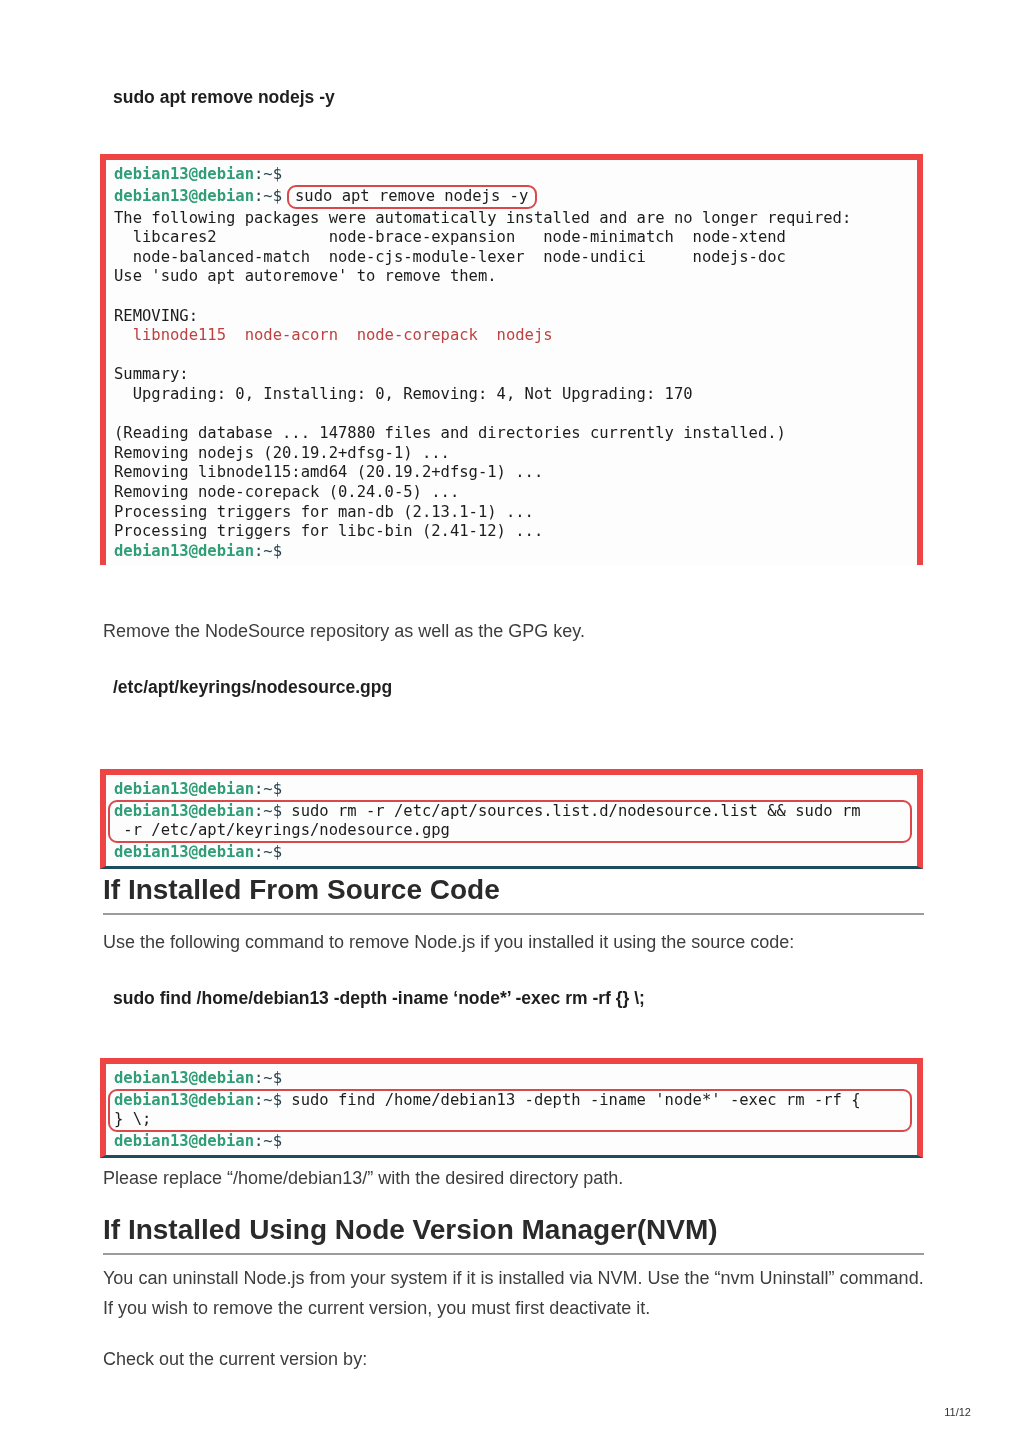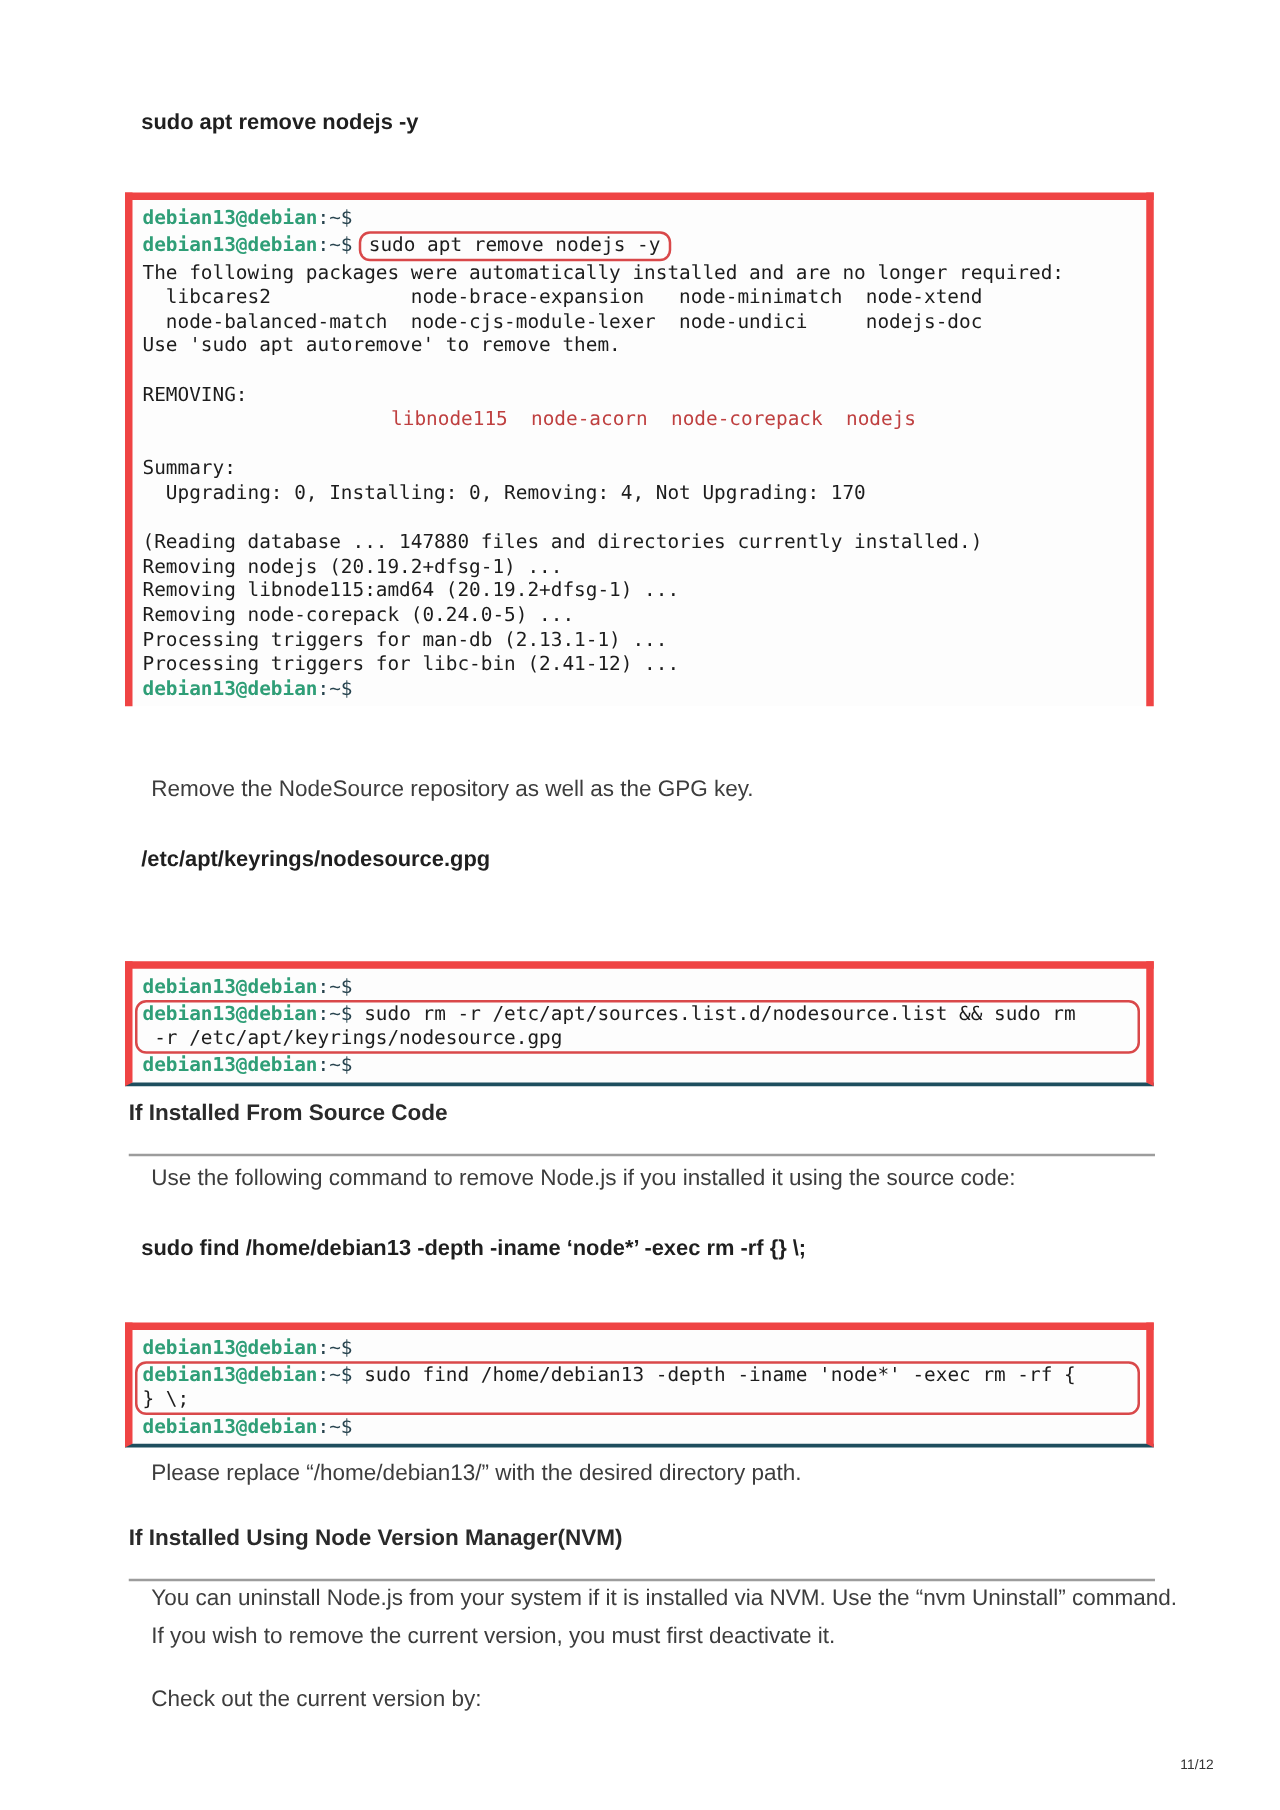--- a/index.html
+++ b/index.html
@@ -7,41 +7,41 @@
   body {
     width: 1024px; height: 1448px; position: relative;
     font-family: "Liberation Sans", sans-serif;
     color: #3d3d3d;
   }
   .abs { position: absolute; }
   .cmd-bold {
     font-weight: bold; font-size: 17.5px; color: #1f1f1f;
     line-height: 27px; white-space: pre-line;
   }
-  .para { font-size: 18px; color: #3d3d3d; line-height: 29.5px; margin-left: 18px; }
+  .para { font-size: 18px; color: #3d3d3d; line-height: 29.5px; }
   h2.sect {
-    font-size: 18px; font-weight: bold; color: #2a2a2a;
+    font-size: 28px; font-weight: bold; color: #2a2a2a;
     line-height: 26px; width: 821px;
-    border-bottom: 2px solid #9c9c9c; padding-bottom: 20px;
+    border-bottom: 2px solid #9c9c9c; padding-bottom: 10px;
   }
   
   .term {
     width: 823px; background: #fdfdfd;
     border: 6px solid #ef4444;
     font-family: "DejaVu Sans Mono", monospace;
     font-size: 15.5px; line-height: 19.6px; color: #1c1c1c;
     padding: 5px 4px 4px 8px;
   }
   .term.open-bottom { border-bottom: none; }
   .term.blue-bottom { border-bottom: 3px solid #1e4e5e; }
   .tline { white-space: pre; }
   .tline.blank { min-height: 19.6px; }
   .p  { color: #2f9e77; font-weight: bold; }
   .pt { color: #27434e; }
-  .red-text { color: #bf4040; text-align: center; }
+  .red-text { color: #bf4040; }
   .cmdbox {
     display: inline-block; border: 2px solid #d9484a; border-radius: 9px;
     padding: 0 7px 1px 6px; margin-left: 5px; line-height: 19px;
   }
   .blockbox {
     border: 2px solid #d9484a; border-radius: 9px;
     margin-left: -6px; padding-left: 4px; margin-right: 1px;
   }
   .page-num { font-size: 11px; color: #333333; }
 </style>

